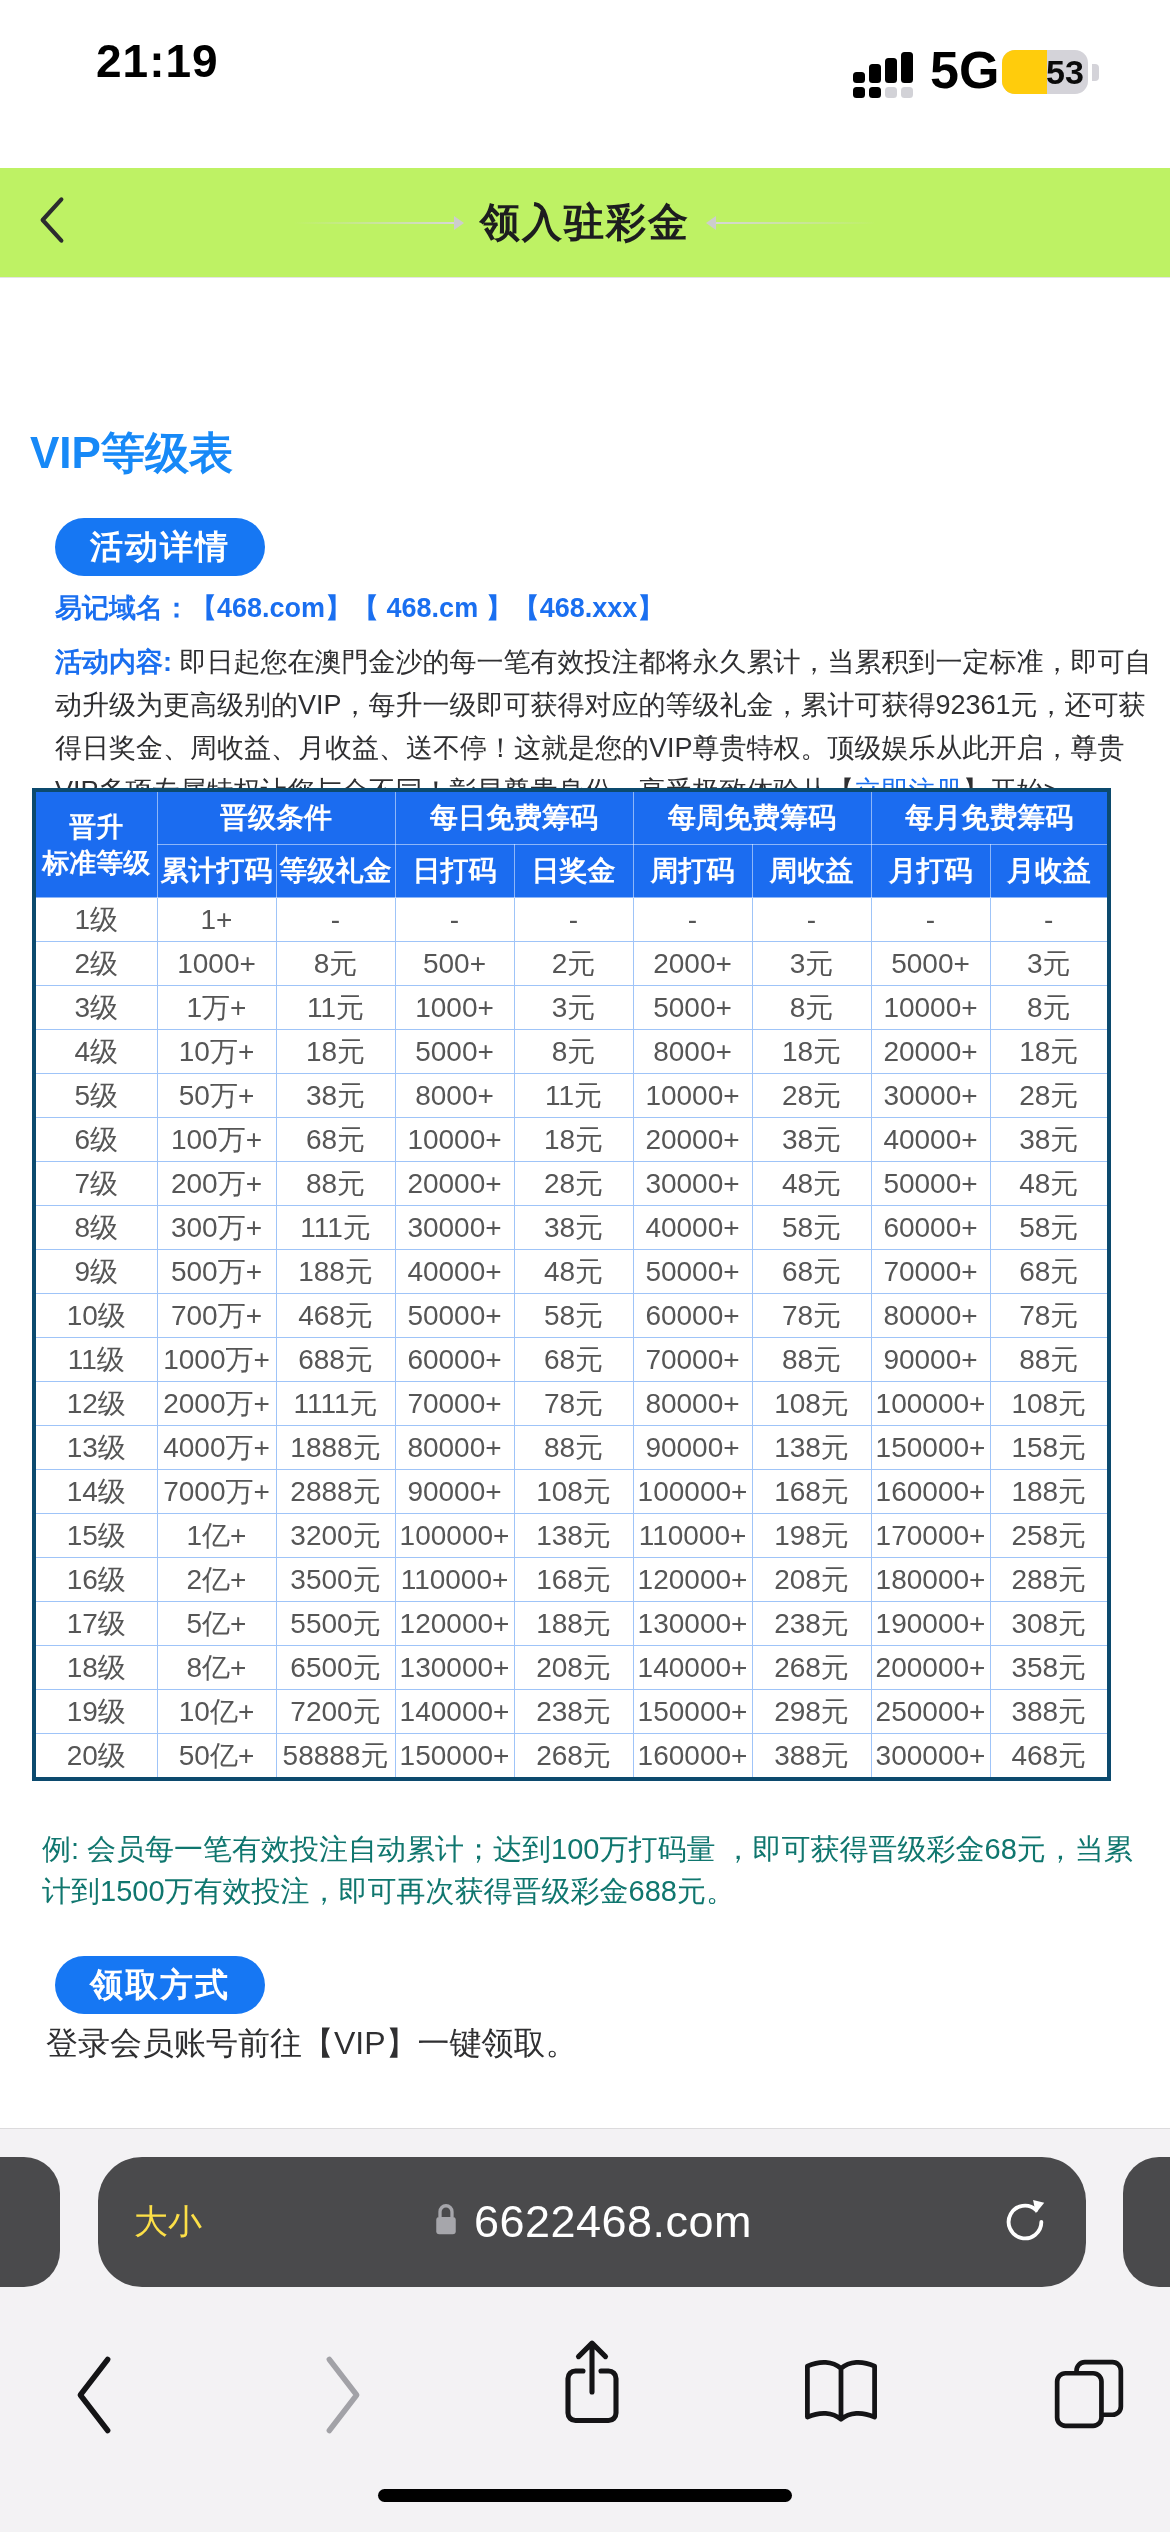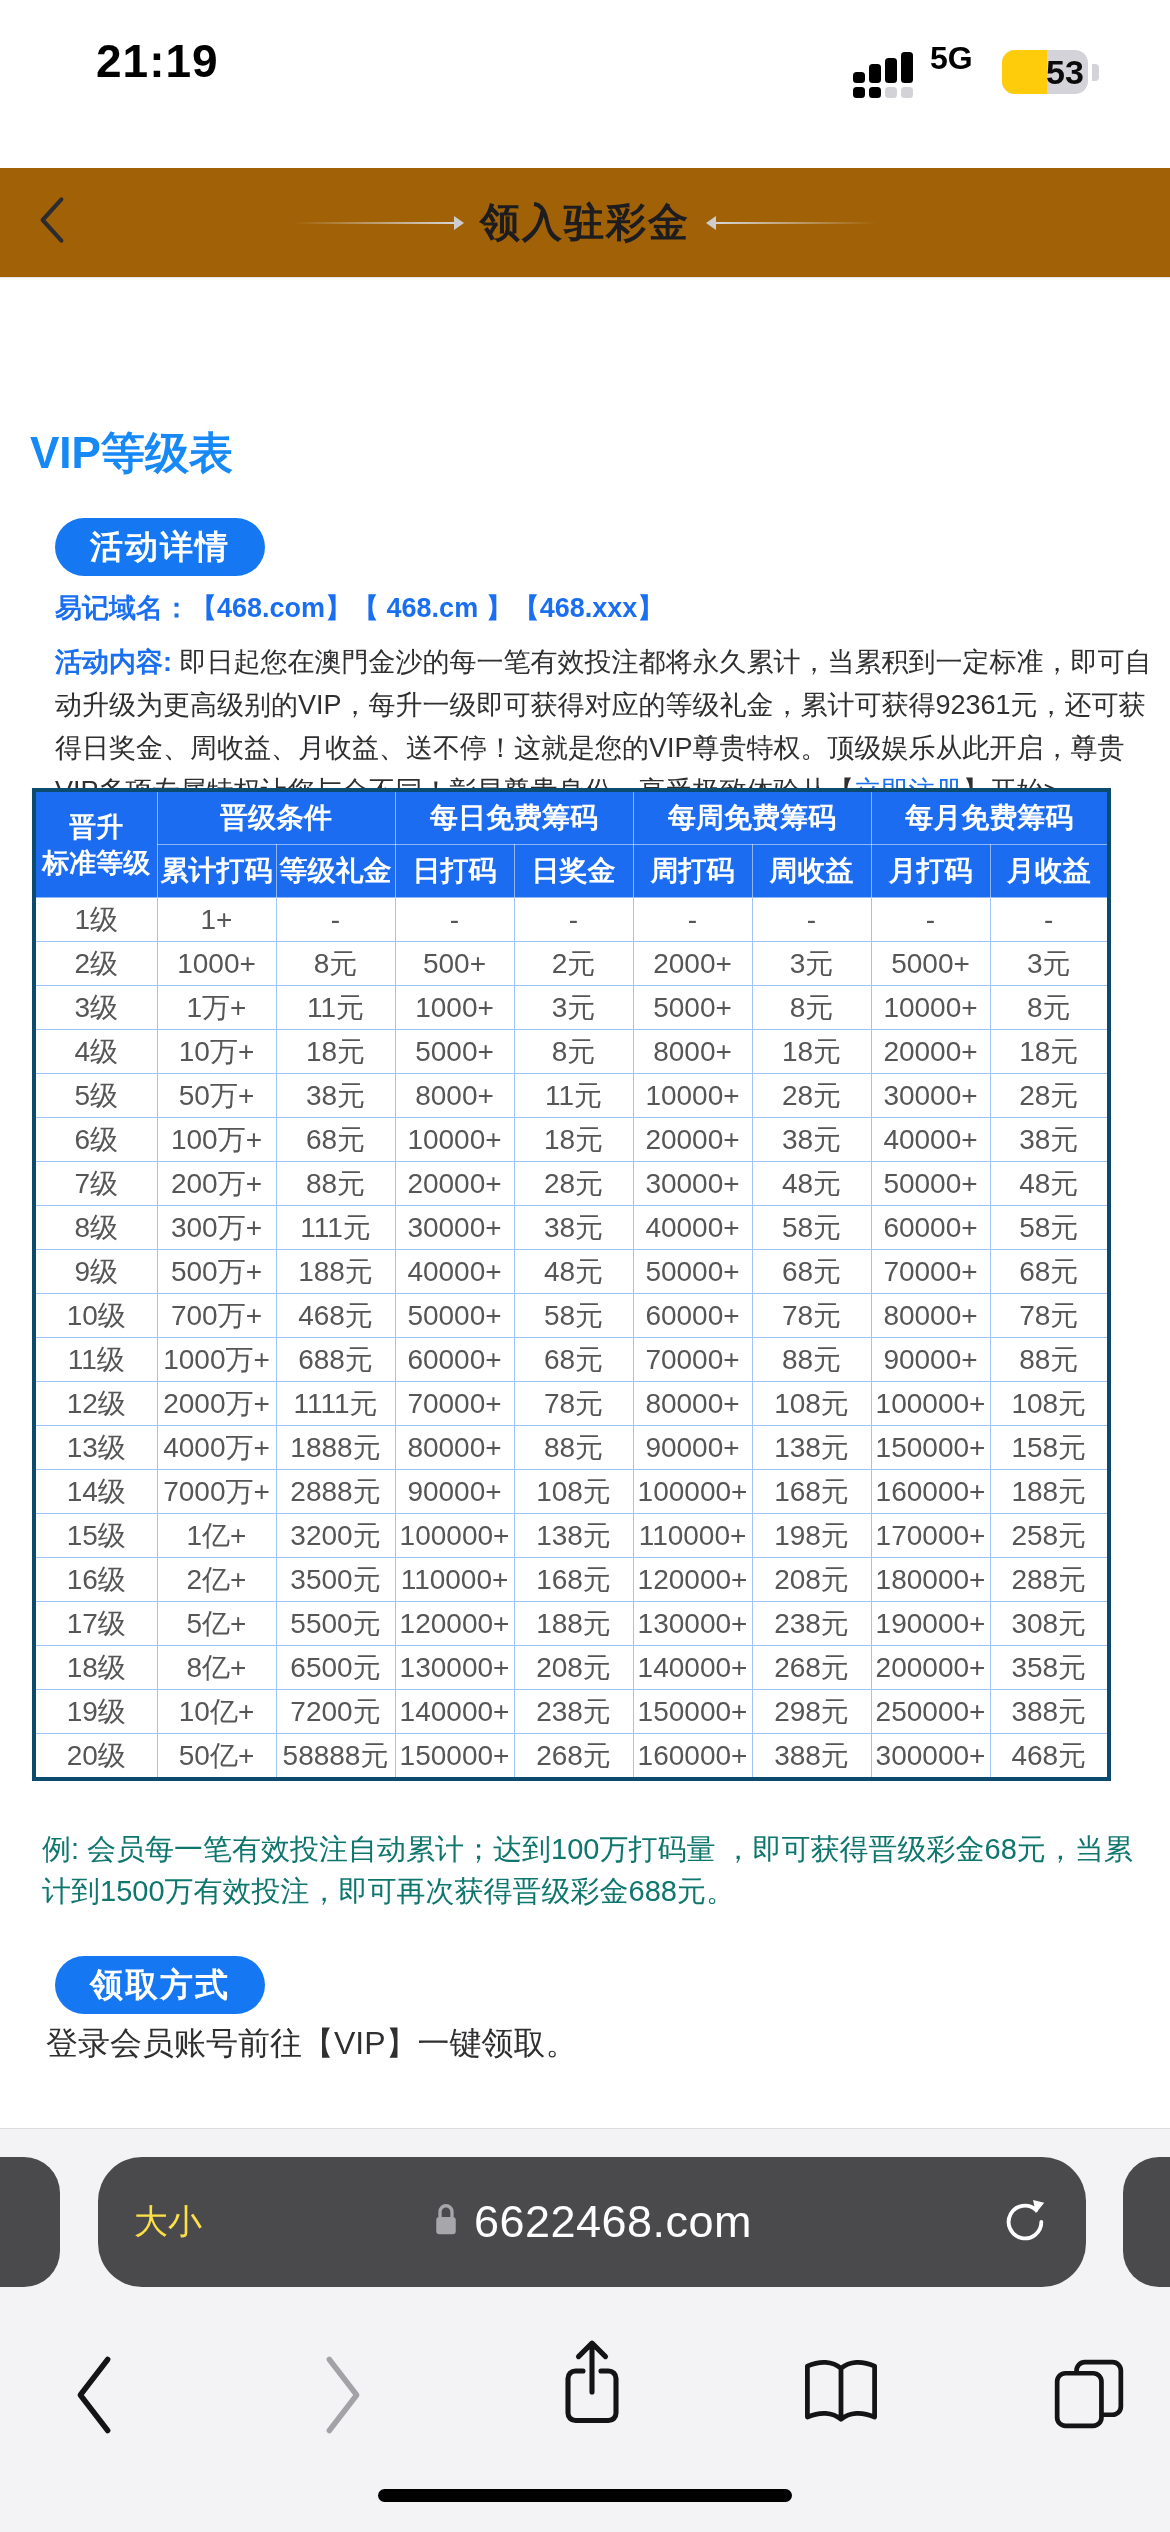--- a/index.html
+++ b/index.html
@@ -3,29 +3,29 @@
 <meta charset="utf-8">
 <style>
   html,body{margin:0;padding:0;background:#fff;}
   .phone{position:relative;width:1170px;height:2532px;background:#fff;overflow:hidden;
          font-family:"Liberation Sans","DejaVu Sans",sans-serif;}
   
   .status-bar{position:absolute;top:0;left:0;width:100%;height:130px;}
   .time{position:absolute;left:96px;top:34px;font-size:46px;font-weight:700;color:#000;letter-spacing:1px;}
   .signal{position:absolute;left:853px;top:52px;width:62px;height:46px;}
   .signal i{position:absolute;width:12px;border-radius:3.5px;background:#000;display:block;}
-  .net-type{position:absolute;left:930px;top:40px;font-size:32px;font-weight:600;color:#000;}
+  .net-type{position:absolute;left:930px;top:40px;font-size:52px;font-weight:600;color:#000;}
   .battery{position:absolute;left:1002px;top:50px;width:86px;height:44px;border-radius:13px;
            background:#d4d3d9;overflow:hidden;}
   .battery .fill{position:absolute;left:0;top:0;bottom:0;width:52%;background:#ffcc0c;}
   .battery .pct{position:absolute;left:0;top:0;width:100%;height:100%;display:flex;align-items:center;
                 justify-content:center;font-size:34px;font-weight:700;color:#0a0a0a;margin-left:20px;}
   .battery-tip{position:absolute;left:1092px;top:64px;width:7px;height:17px;border-radius:0 4px 4px 0;background:#d4d3d9;}
   
-  .nav-header{position:absolute;top:168px;left:0;width:100%;height:109px;background:#a16207;
+  .nav-header{position:absolute;top:168px;left:0;width:100%;height:109px;background:#bef264;
               border-bottom:1px solid #e4e4e4;display:flex;align-items:center;justify-content:center;}
   .nav-back{position:absolute;left:30px;top:24px;width:44px;height:60px;display:flex;align-items:center;justify-content:center;}
   .nav-title-wrap{display:flex;align-items:center;}
   .nav-title{font-size:40px;font-weight:700;color:#1d1d1f;margin:0 16px;letter-spacing:2px;}
   .deco{display:flex;align-items:center;}
   .deco .line{width:160px;height:2px;}
   .deco.left .line{background:linear-gradient(90deg,rgba(210,210,210,0),#d6d6d6);}
   .deco.right .line{background:linear-gradient(270deg,rgba(210,210,210,0),#d6d6d6);}
   .deco .tip{width:0;height:0;border-top:7px solid transparent;border-bottom:7px solid transparent;}
   .deco.left .tip{border-left:10px solid #cdcdcd;}

